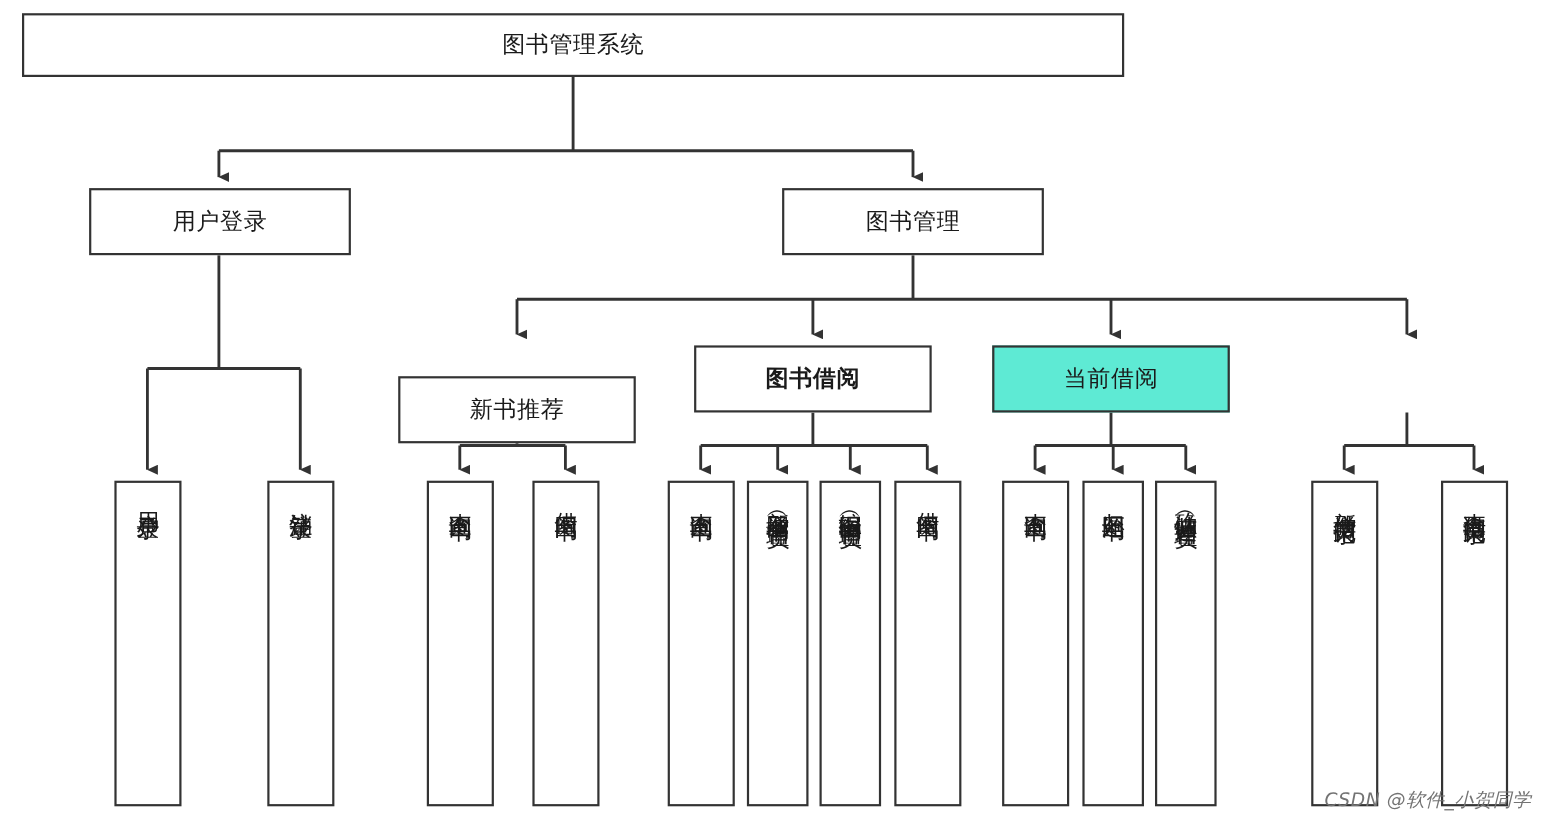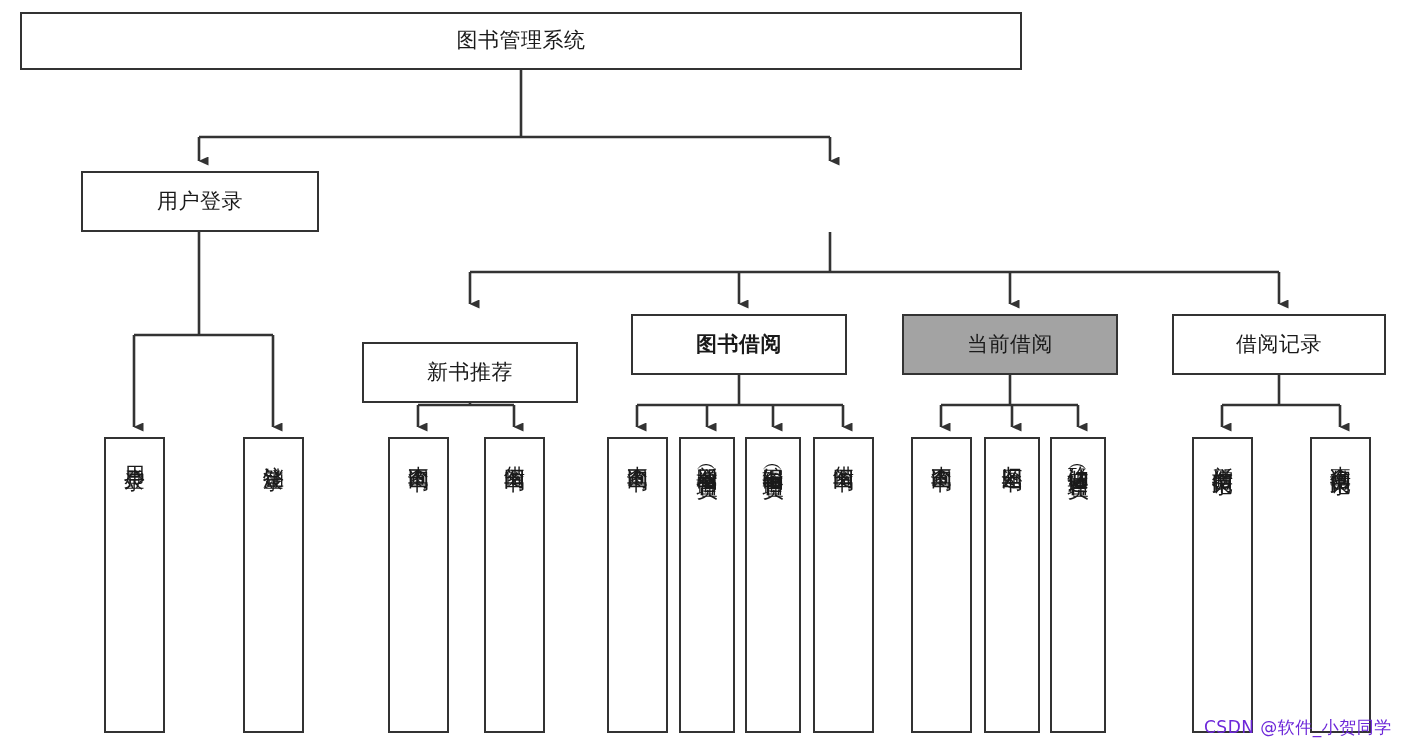--- a/index.html
+++ b/index.html
@@ -137,32 +137,32 @@
     </g>
   </svg>
 
   <div class="node horizontal" id="n-root" style="left: 20px; top: 12px; width: 1002px; height: 58px; border-color: rgb(51, 51, 51); background: rgb(255, 255, 255); color: rgb(26, 26, 26);">
     <span class="node-label">图书管理系统</span>
   </div>
 
   <div class="node horizontal" id="n-l2-0" style="left: 81px; top: 171px; width: 238px; height: 61px; border-color: rgb(51, 51, 51); background: rgb(255, 255, 255); color: rgb(26, 26, 26);">
     <span class="node-label">用户登录</span>
   </div>
+  <div class="node horizontal" id="n-l2-1" style="left: 711px; top: 171px; width: 238px; height: 61px; border-color: rgb(51, 51, 51); background: rgb(255, 255, 255); color: rgb(26, 26, 26);">
+    <span class="node-label">图书管理</span>
+  </div>
 
   <div class="node horizontal" id="n-l3-0" style="left: 362px; top: 314px; width: 216px; height: 61px; border-color: rgb(51, 51, 51); background: rgb(255, 255, 255); color: rgb(26, 26, 26); margin-top: 28px;">
     <span class="node-label">新书推荐</span>
   </div>
   <div class="node horizontal" id="n-l3-1" style="left: 631px; top: 314px; width: 216px; height: 61px; border-color: rgb(51, 51, 51); background: rgb(255, 255, 255); color: rgb(26, 26, 26); font-weight: bold;">
     <span class="node-label">图书借阅</span>
   </div>
-  <div class="node horizontal" id="n-l3-2" style="left: 902px; top: 314px; width: 216px; height: 61px; border-color: rgb(51, 51, 51); background: #a3a3a3; color: rgb(26, 26, 26);">
+  <div class="node horizontal" id="n-l3-2" style="left: 902px; top: 314px; width: 216px; height: 61px; border-color: rgb(51, 51, 51); background: #5eead4; color: rgb(26, 26, 26);">
     <span class="node-label">当前借阅</span>
-  </div>
-  <div class="node horizontal" id="n-l3-3" style="left: 1172px; top: 314px; width: 214px; height: 61px; border-color: rgb(51, 51, 51); background: rgb(255, 255, 255); color: rgb(26, 26, 26);">
-    <span class="node-label">借阅记录</span>
   </div>
 
   <div class="node vertical" id="n-leaf-0" style="left: 104px; top: 437px; width: 61px; height: 296px; border-color: rgb(51, 51, 51); background: rgb(255, 255, 255); color: rgb(26, 26, 26);">
     <span class="node-label">用户登录</span>
   </div>
   <div class="node vertical" id="n-leaf-1" style="left: 243px; top: 437px; width: 61px; height: 296px; border-color: rgb(51, 51, 51); background: rgb(255, 255, 255); color: rgb(26, 26, 26);">
     <span class="node-label">注销登录</span>
   </div>
   <div class="node vertical" id="n-leaf-2" style="left: 388px; top: 437px; width: 61px; height: 296px; border-color: rgb(51, 51, 51); background: rgb(255, 255, 255); color: rgb(26, 26, 26);">
     <span class="node-label">查询图书</span>
@@ -191,15 +191,15 @@
   <div class="node vertical" id="n-leaf-10" style="left: 1050px; top: 437px; width: 56px; height: 296px; border-color: rgb(51, 51, 51); background: rgb(255, 255, 255); color: rgb(26, 26, 26);">
     <span class="node-label">确认归还（管理员）</span>
   </div>
   <div class="node vertical" id="n-leaf-11" style="left: 1192px; top: 437px; width: 61px; height: 296px; border-color: rgb(51, 51, 51); background: rgb(255, 255, 255); color: rgb(26, 26, 26);">
     <span class="node-label">新增借阅记录</span>
   </div>
   <div class="node vertical" id="n-leaf-12" style="left: 1310px; top: 437px; width: 61px; height: 296px; border-color: rgb(51, 51, 51); background: rgb(255, 255, 255); color: rgb(26, 26, 26);">
     <span class="node-label">查询借阅记录</span>
   </div>
 
-  <div class="watermark" style="left: 1204px; top: 716px; color: #6d28d9;">CSDN @软件_小贺同学</div>
+  <div class="watermark" style="left: 1204px; top: 716px; color: #737373; font-style: italic;">CSDN @软件_小贺同学</div>
 
 </div>
 
 </body></html>

